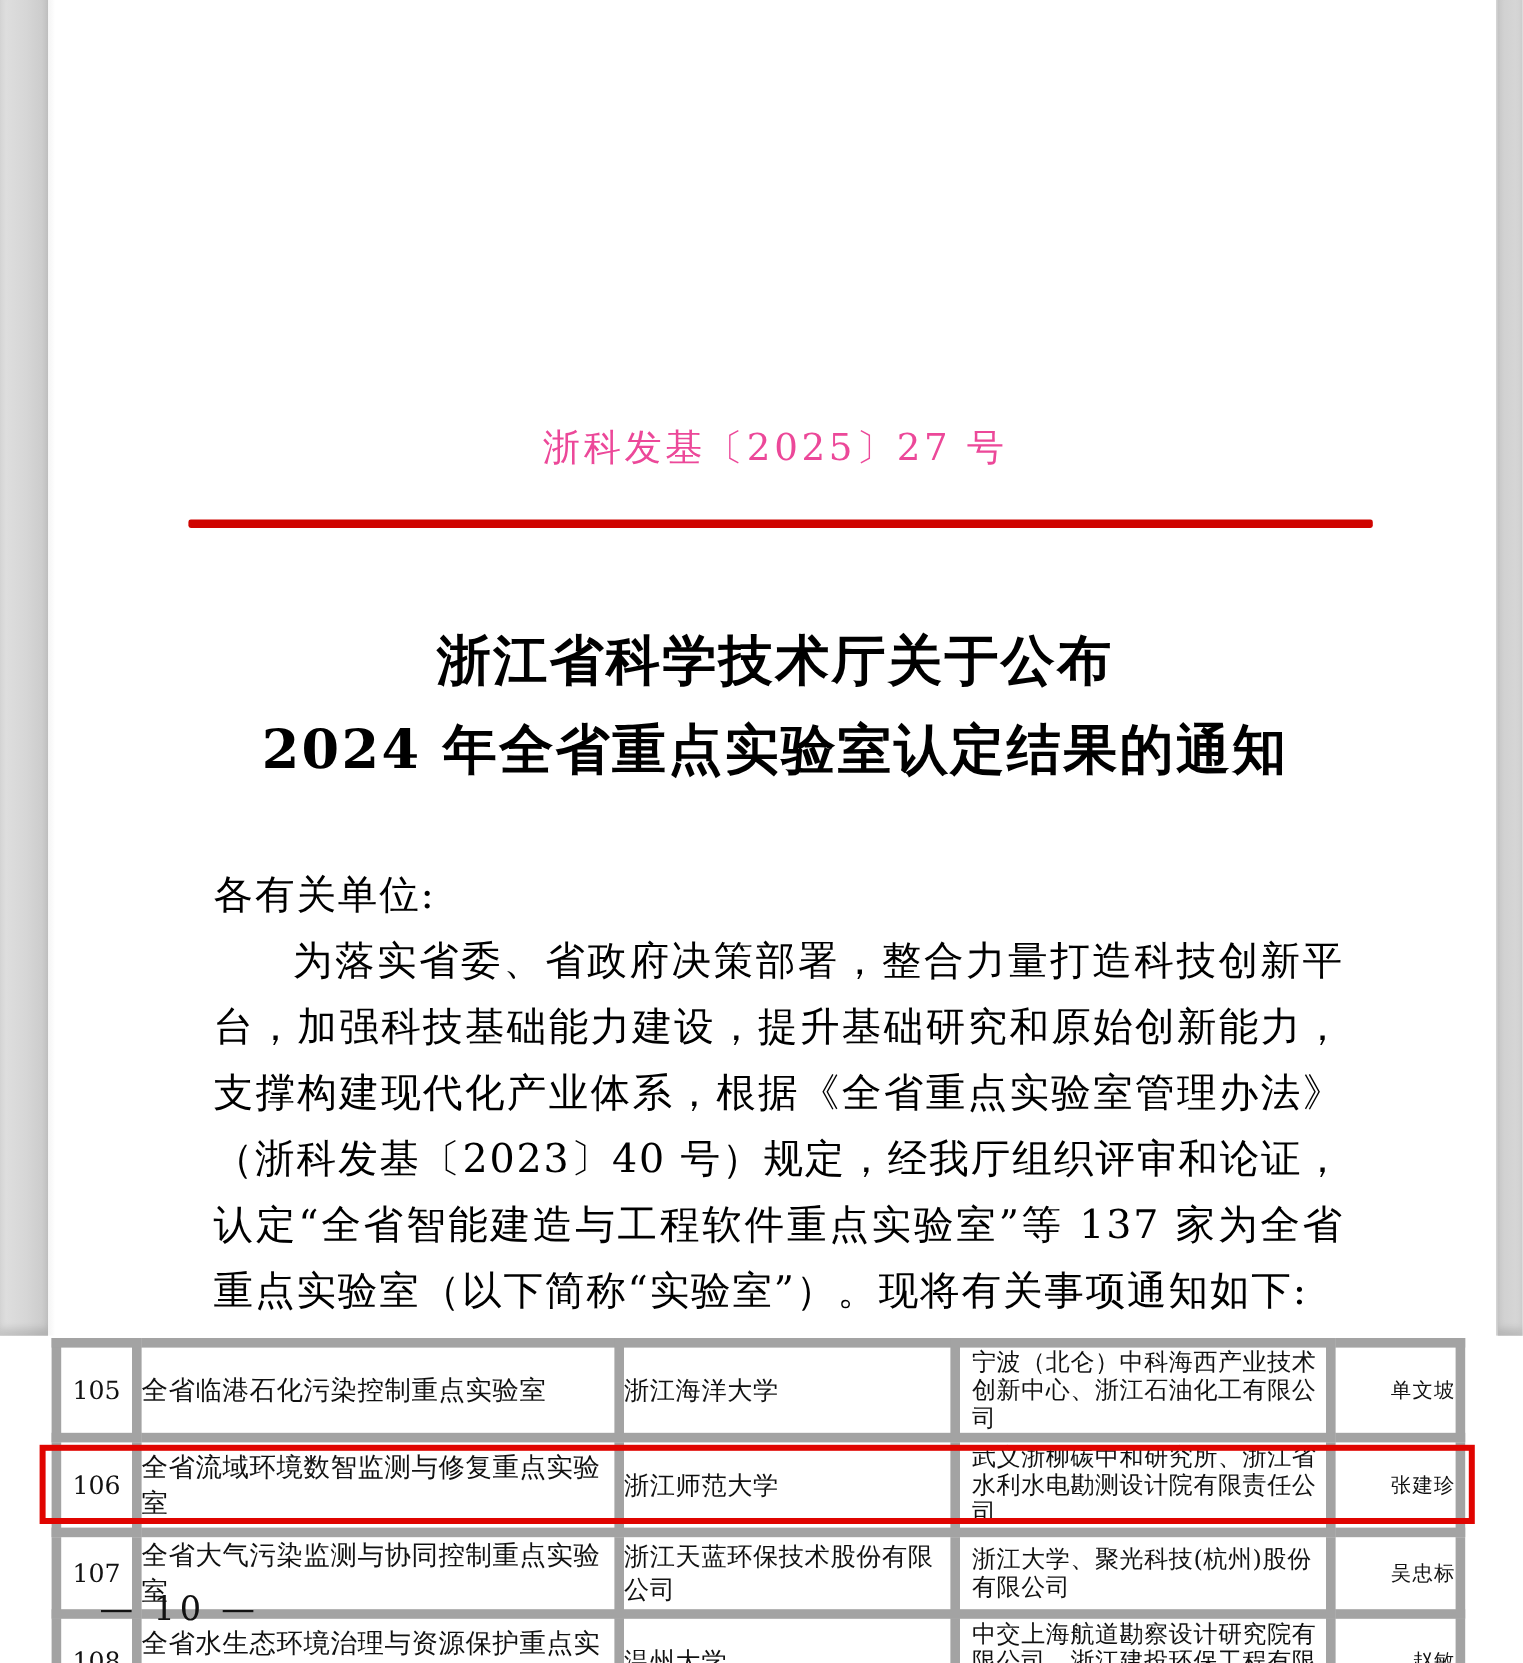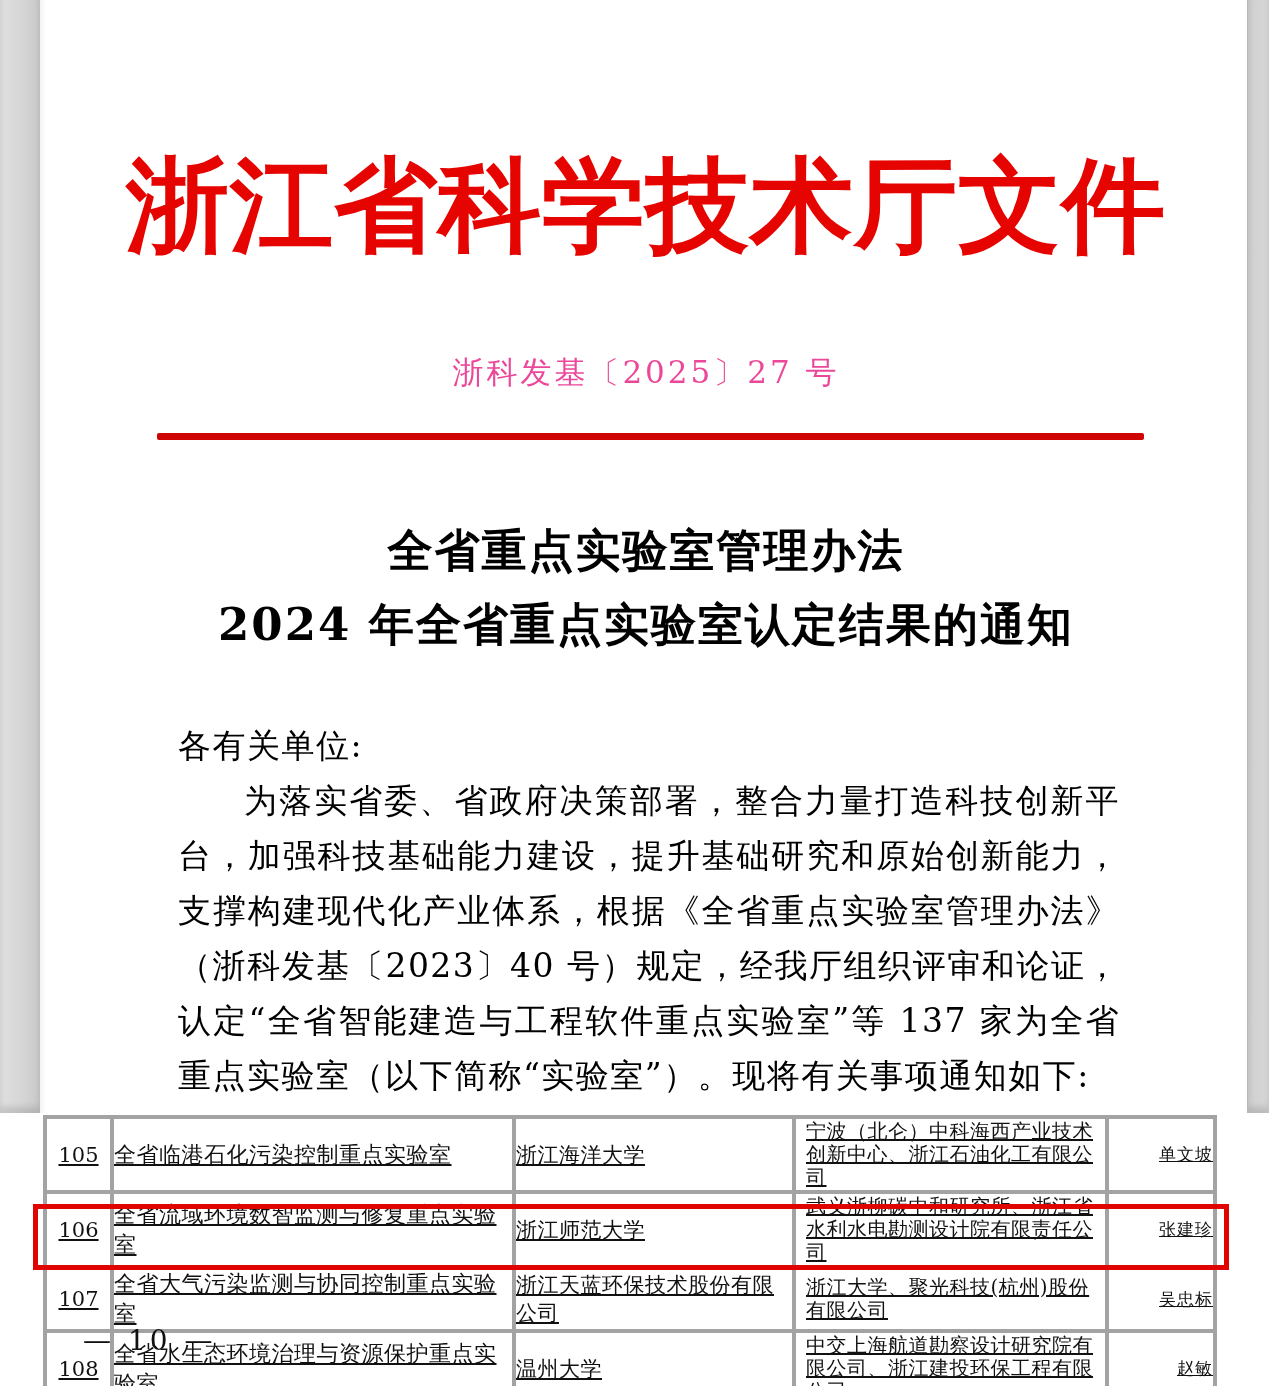--- a/index.html
+++ b/index.html
@@ -78,24 +78,23 @@
   
   .results-table {
     position: absolute; left: 43px; top: 1115px;
     width: 1170px;
     border-collapse: collapse;
     table-layout: fixed;
     font-size: 22px;
     color: #111;
   }
   .results-table td {
-    border: 4px solid #a3a3a3;
+    border: 8px solid #a3a3a3;
     vertical-align: middle;
     overflow: hidden;
-    text-decoration: underline;
   }
   .results-table tr { height: 49px; }
   td.c-no   { text-align: center; font-size: 21px; font-family: "DejaVu Serif","Liberation Serif",serif; margin-top: 17px; }
   td.c-lab  { padding-left: 0; font-size: 22px; letter-spacing: 0.5px; }
   td.c-inst { padding-left: 0; font-size: 21px; letter-spacing: 0.5px; }
   td.c-part { padding: 1px 6px 1px 10px; font-size: 20px; line-height: 23px; letter-spacing: 0.5px; }
   td.c-dir  { text-align: right; font-size: 17px; letter-spacing: 1px; }
 
   .highlight-box {
     position: absolute; left: 33px; top: 1204px;
@@ -111,26 +110,25 @@
   }
 </style>
 </head>
 <body>
 
 <div class="doc-top">
   <div class="edge-left"></div>
   <div class="edge-left-highlight"></div>
   <div class="edge-right"></div>
 
-  <div class="red-title">浙江省科学技术厅文件</div>
   <div class="doc-number">浙科发基〔2025〕27 号</div>
   <div class="red-rule"></div>
 
   <div class="notice-title">
-    <div>全省重点实验室管理办法</div>
+    <div>浙江省科学技术厅关于公布</div>
     <div>2024 年全省重点实验室认定结果的通知</div>
   </div>
 
   <div class="body-text">
     <div class="salutation">各有关单位:</div>
     <div class="para">为落实省委、省政府决策部署，整合力量打造科技创新平台，加强科技基础能力建设，提升基础研究和原始创新能力，支撑构建现代化产业体系，根据《全省重点实验室管理办法》（浙科发基〔2023〕40 号）规定，经我厅组织评审和论证，认定“全省智能建造与工程软件重点实验室”等 137 家为全省重点实验室（以下简称“实验室”）。现将有关事项通知如下:</div>
   </div>
 </div>
 
 <table class="results-table">

